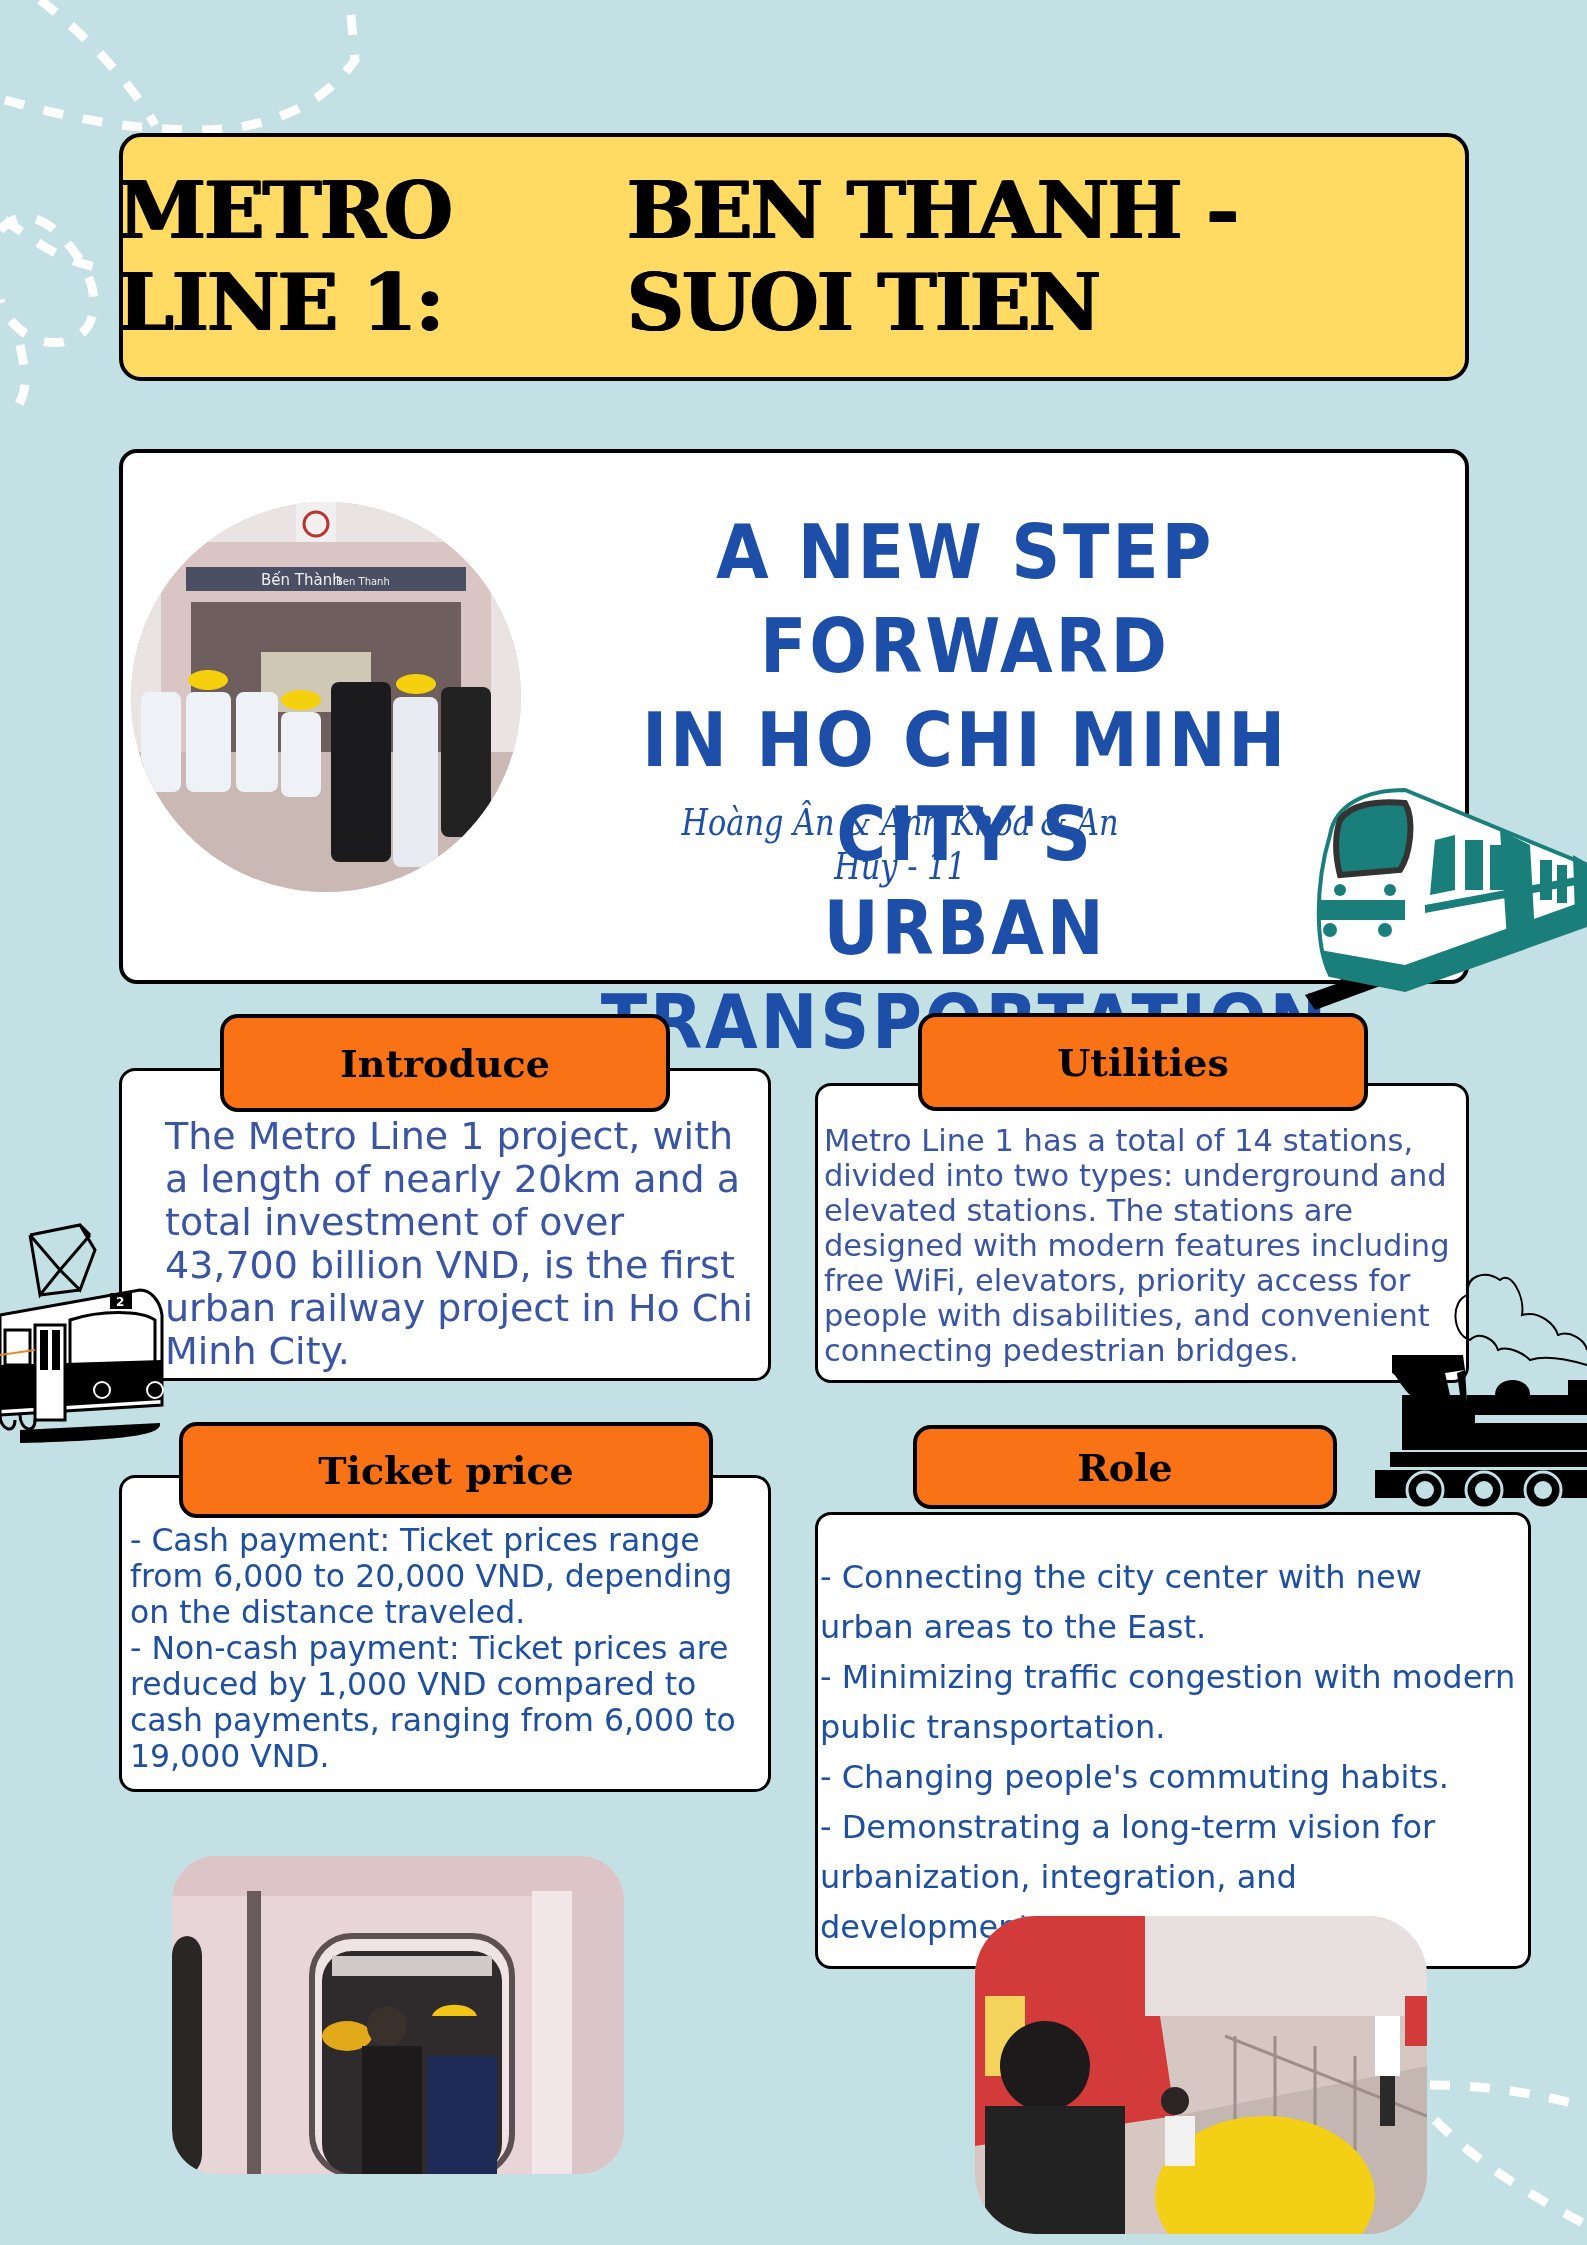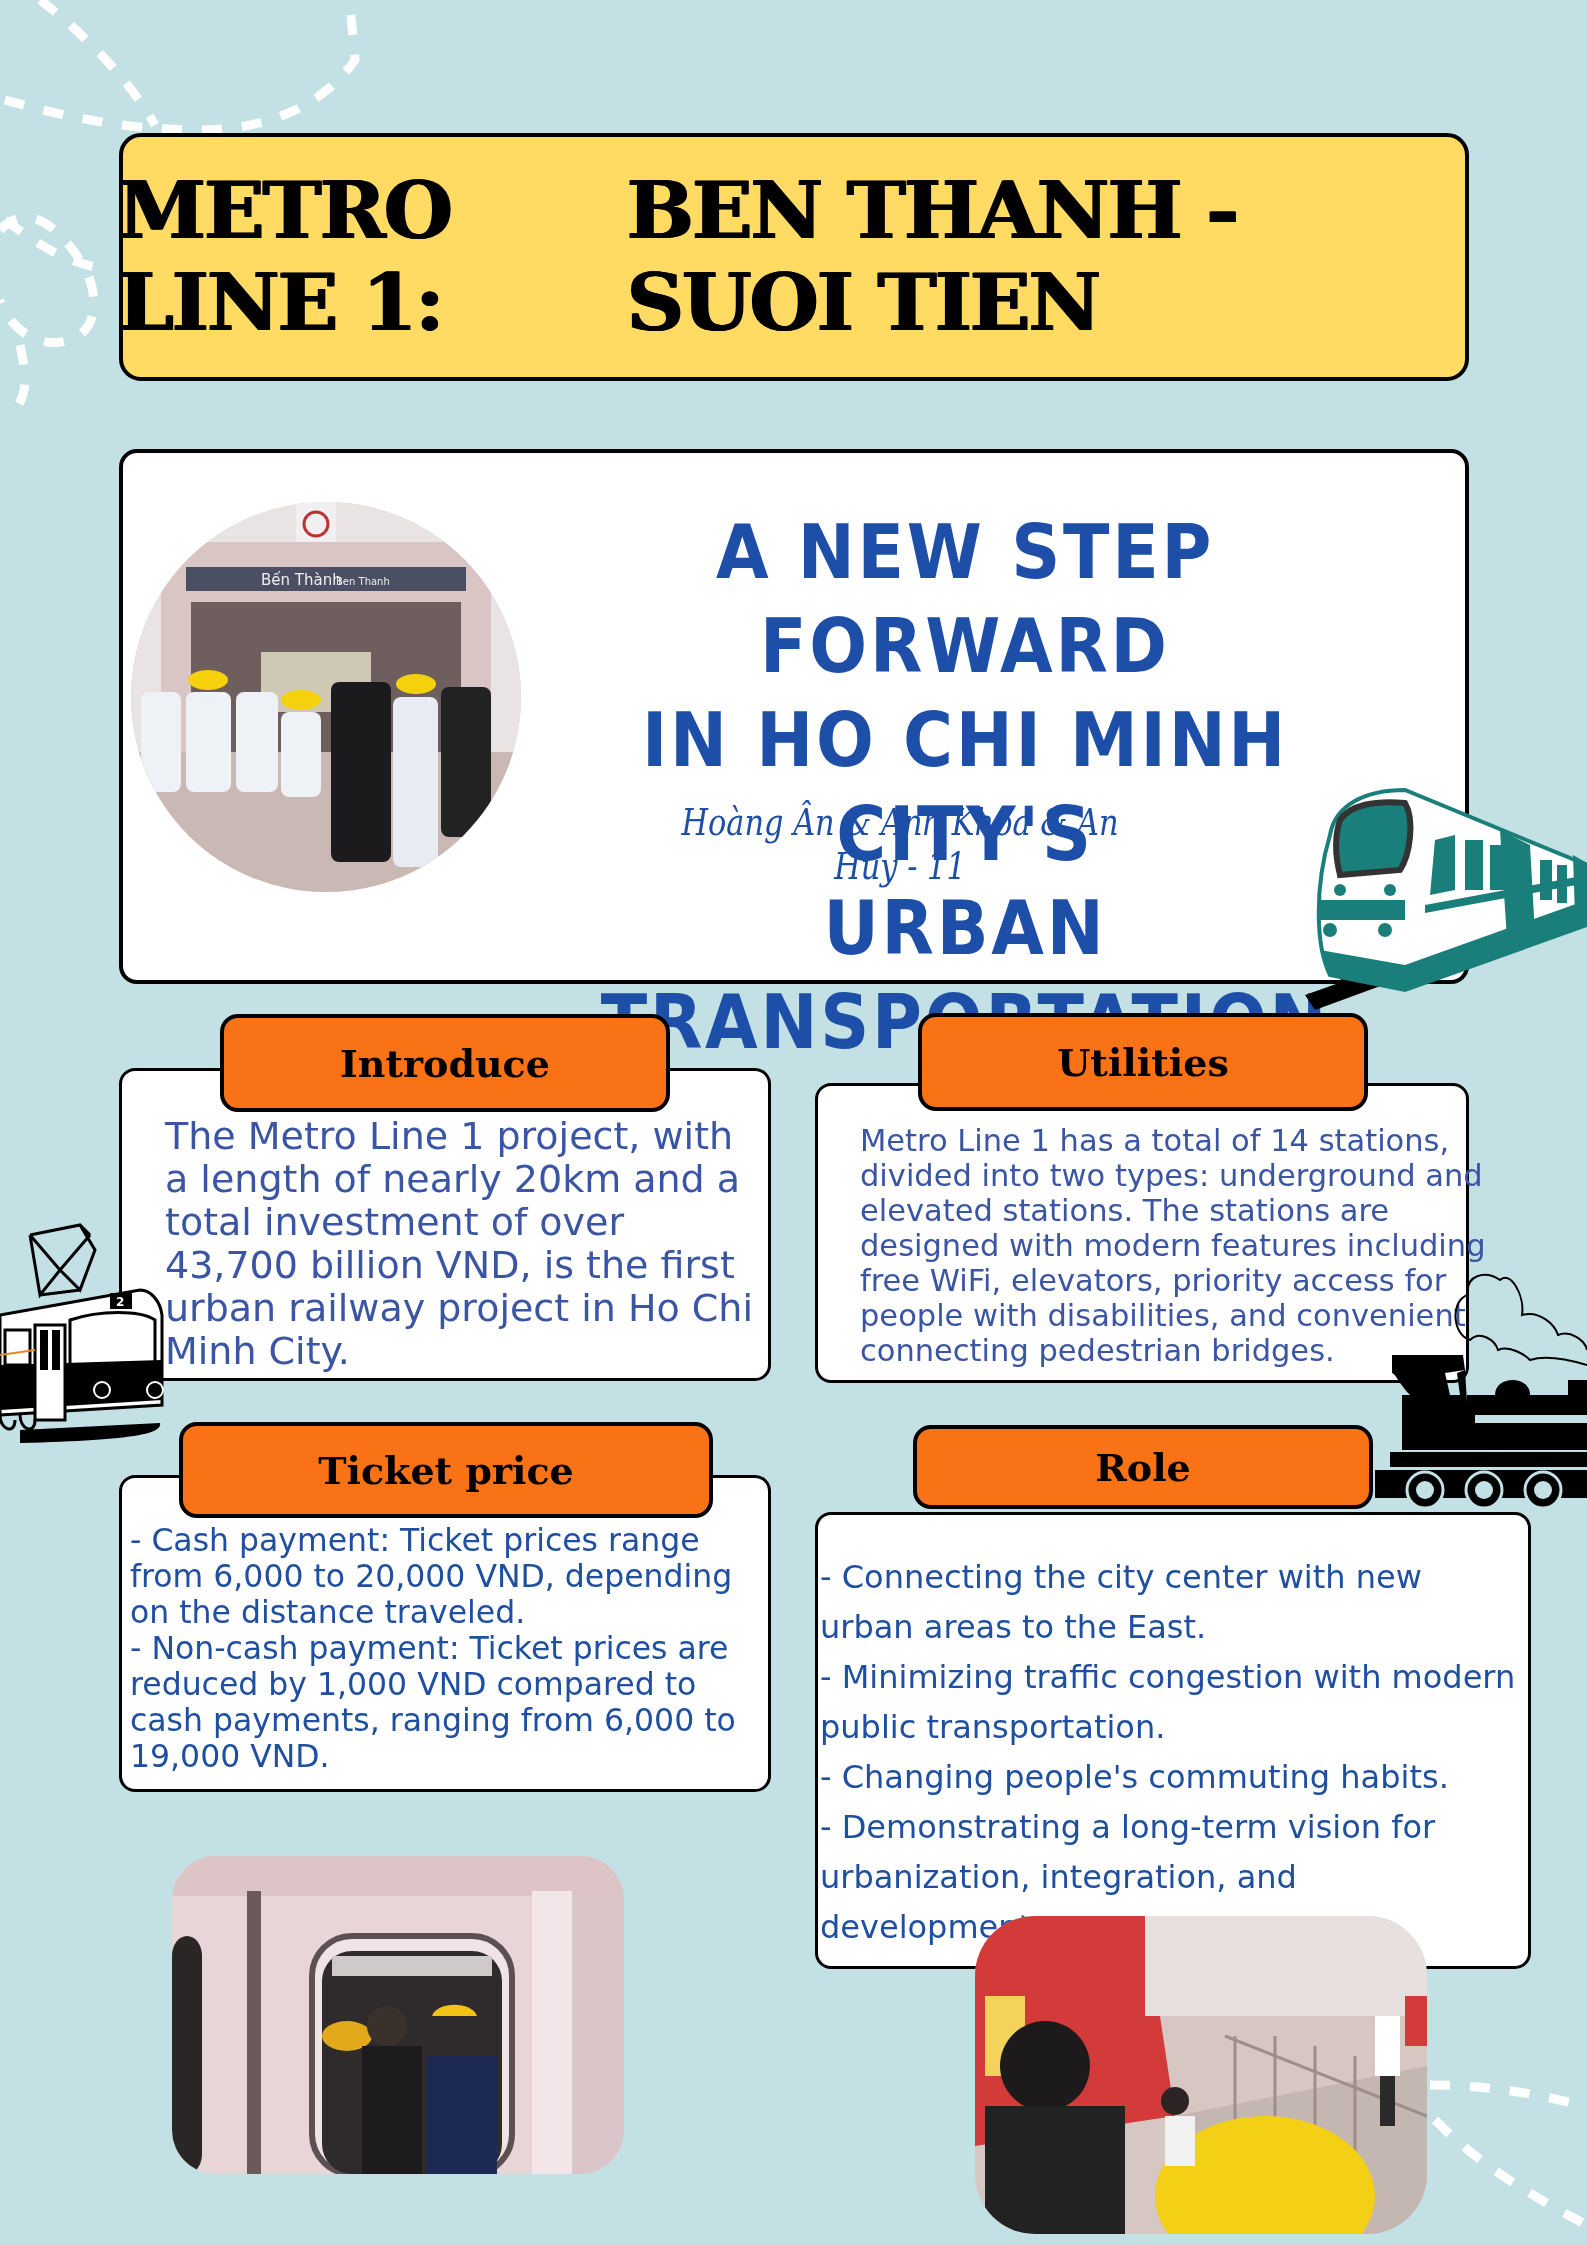--- a/index.html
+++ b/index.html
@@ -92,30 +92,30 @@
   }
 
   
   .intro-card { left: 119px; top: 1068px; width: 652px; height: 313px; }
   .intro-tab { left: 220px; top: 1014px; width: 450px; height: 98px; }
   .intro-text { left: 165px; top: 1115px; width: 600px; font-size: 38px; line-height: 43px; }
 
   
   .util-card { left: 815px; top: 1083px; width: 654px; height: 300px; }
   .util-tab { left: 918px; top: 1013px; width: 450px; height: 98px; }
-  .util-text { left: 824px; top: 1123px; width: 640px; font-size: 30.5px; line-height: 35px; margin-left: 36px; }
+  .util-text { left: 824px; top: 1123px; width: 640px; font-size: 30.5px; line-height: 35px; }
 
   
   .ticket-card { left: 119px; top: 1475px; width: 652px; height: 317px; }
   .ticket-tab { left: 179px; top: 1422px; width: 534px; height: 96px; }
   .ticket-text { left: 130px; top: 1522px; width: 640px; font-size: 31.5px; line-height: 36px; color: #1e4fa0; }
 
   
   .role-card { left: 815px; top: 1512px; width: 716px; height: 457px; }
-  .role-tab { left: 913px; top: 1425px; width: 460px; height: 84px; text-align: center; }
+  .role-tab { left: 913px; top: 1425px; width: 424px; height: 84px; text-align: center; }
   .role-list { left: 820px; top: 1520px; width: 700px; font-size: 32px; line-height: 50px; color: #1e4fa0; margin-top: 32px; }
 
   
   .photo-metro-door {
     left: 172px; top: 1856px; width: 452px; height: 318px;
     border-radius: 44px; overflow: hidden;
   }
   .photo-stairs {
     left: 975px; top: 1916px; width: 452px; height: 318px;
     border-radius: 60px; overflow: hidden;

